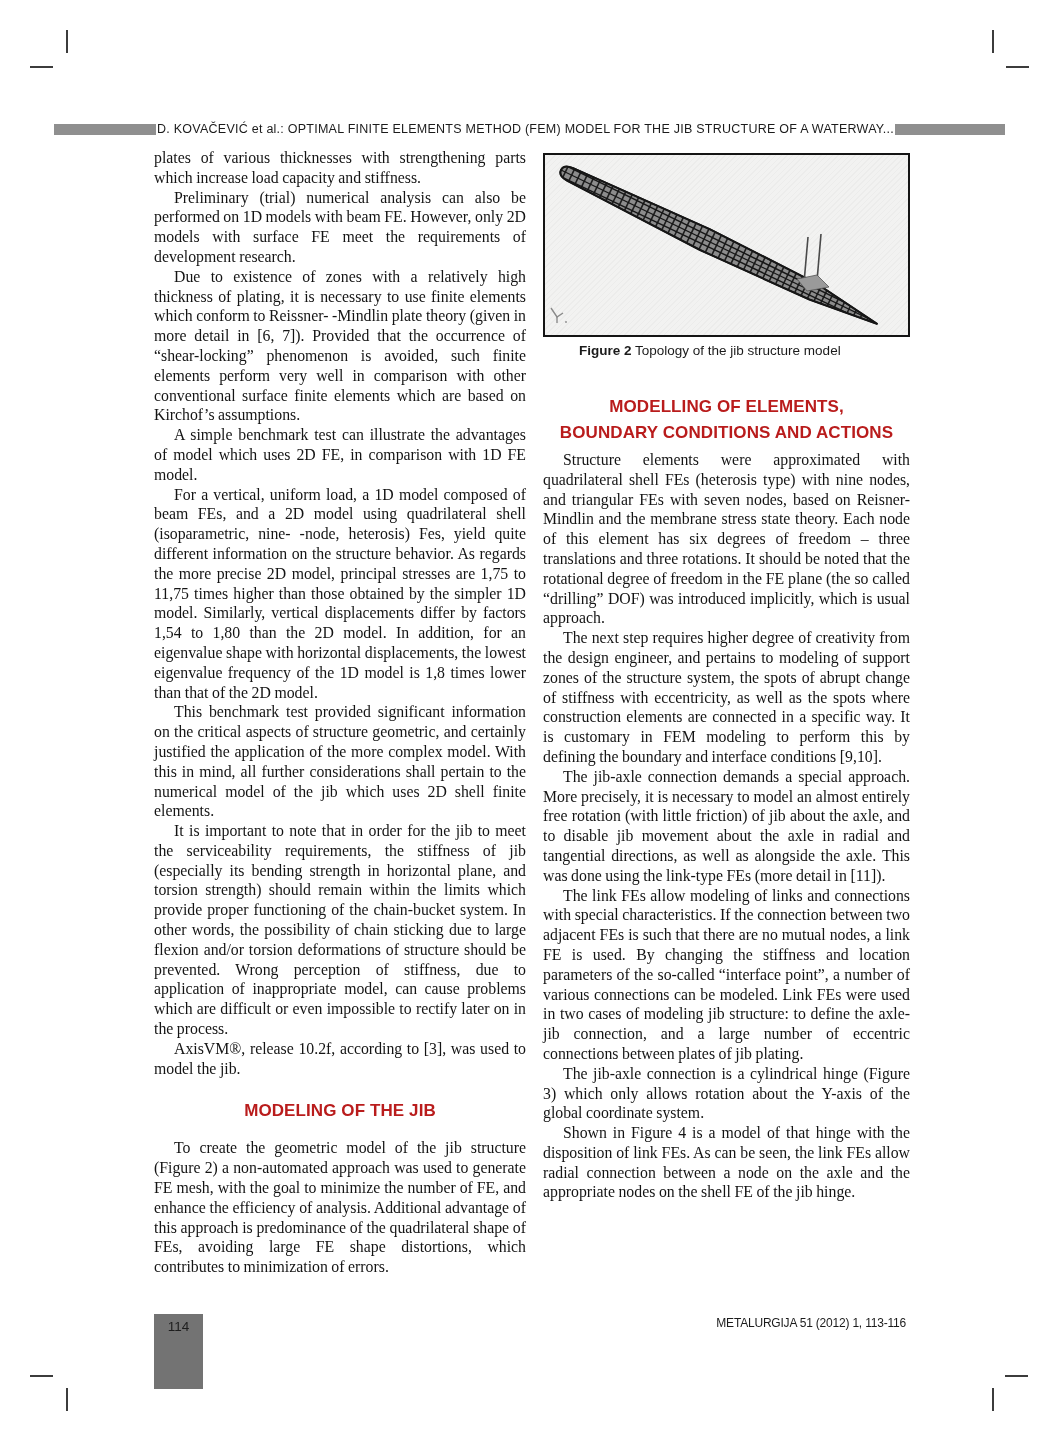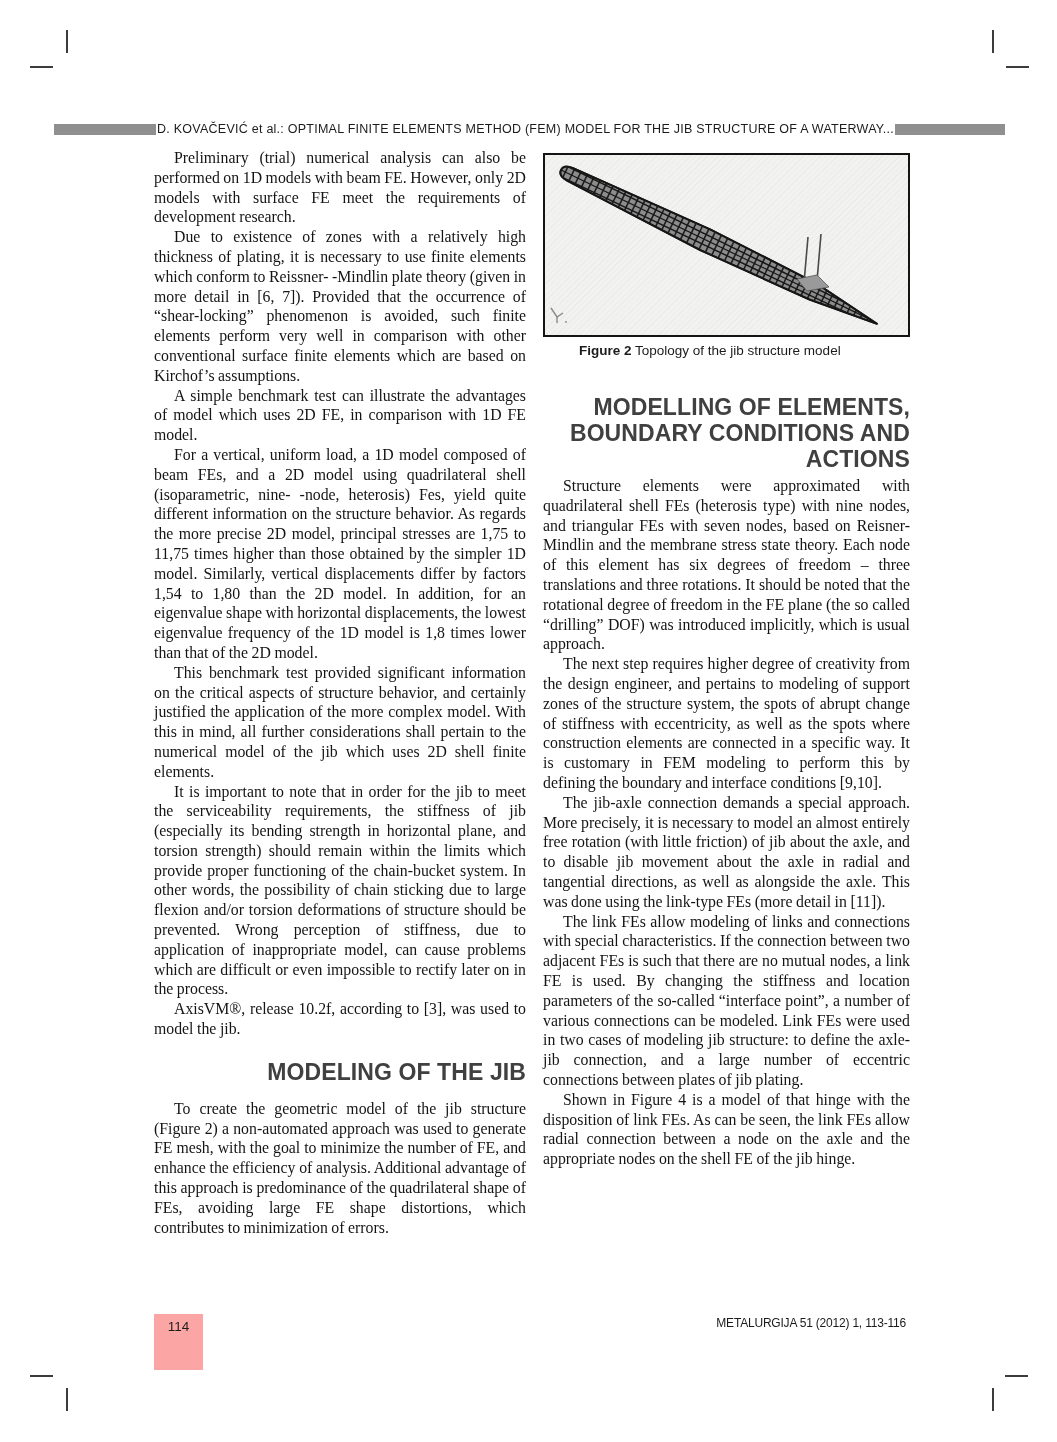--- a/index.html
+++ b/index.html
@@ -45,25 +45,25 @@
     line-height: 19.8px;
     text-indent: 20px;
     word-spacing: -0.4px;
     hyphens: auto;
     -webkit-hyphens: auto;
   }
   p.body-par.no-indent { text-indent: 0; }
   h2.section-heading {
     font-family: "Liberation Sans", sans-serif;
     font-weight: 700;
-    font-size: 23px;
+    font-size: 17px;
     line-height: 26px;
     letter-spacing: 0.1px;
-    color: #404040;
-    text-align: right;
+    color: #b91c1c;
+    text-align: center;
   }
   .col-left h2.section-heading { margin: 20px 0 14px 0; }
   .col-right h2.section-heading { margin: 35px 0 4px 0; }
   
   .figure-box {
     width: 367px; height: 184px;
     border: 2px solid #141414;
     background:
       repeating-linear-gradient(135deg, #f2f2f1 0px, #f2f2f1 3px, #ececeb 3px, #ececeb 4px);
   }
@@ -74,22 +74,22 @@
     font-size: 13.5px;
     line-height: 17px;
     color: #1b1b1b;
     text-align: left;
   }
   .figure-caption b { font-weight: 700; margin-left: 36px; }
   
   .pagenum-box {
     position: absolute;
     left: 154px; top: 1314px;
-    width: 49px; height: 56px;
-    background: #fca5a5;
+    width: 49px; height: 75px;
+    background: #737373;
     text-align: center;
   }
   .pagenum-box .num {
     display: inline-block;
     margin-top: 5px;
     font-family: "Liberation Sans", sans-serif;
     font-size: 13.5px;
     color: #1e1e1e;
   }
   .journal-ref {
@@ -115,25 +115,26 @@
   <div class="mark h" style="left:1005px;top:1375px;"></div>
   <div class="mark v" style="left:992px; top:1388px;"></div>
 
   <div class="runhead">
     <div class="bar left"></div>
     <div class="title">D. KOVAČEVIĆ et al.: OPTIMAL FINITE ELEMENTS METHOD (FEM) MODEL FOR THE JIB STRUCTURE OF A WATERWAY...</div>
     <div class="bar right"></div>
   </div>
 
   <div class="col col-left">
+    <p class="body-par no-indent">plates of various thicknesses with strengthening parts which increase load capacity and stiffness.</p>
     <p class="body-par">Preliminary (trial) numerical analysis can also be performed on 1D models with beam FE. However, only 2D models with surface FE meet the requirements of development research.</p>
     <p class="body-par">Due to existence of zones with a relatively high thickness of plating, it is necessary to use finite elements which conform to Reissner- -Mindlin plate theory (given in more detail in [6, 7]). Provided that the occurrence of “shear-locking” phenomenon is avoided, such finite elements perform very well in comparison with other conventional surface finite elements which are based on Kirchof’s assumptions.</p>
     <p class="body-par">A simple benchmark test can illustrate the advantages of model which uses 2D FE, in comparison with 1D FE model.</p>
     <p class="body-par">For a vertical, uniform load, a 1D model composed of beam FEs, and a 2D model using quadrilateral shell (isoparametric, nine- -node, heterosis) Fes, yield quite different information on the structure behavior. As regards the more precise 2D model, principal stresses are 1,75 to 11,75 times higher than those obtained by the simpler 1D model. Similarly, vertical displacements differ by factors 1,54 to 1,80 than the 2D model. In addition, for an eigenvalue shape with horizontal displacements, the lowest eigenvalue frequency of the 1D model is 1,8 times lower than that of the 2D model.</p>
-    <p class="body-par">This benchmark test provided significant information on the critical aspects of structure behavior, and certainly justified the application of the more complex model. With this in mind, all further considerations shall pertain to the numerical model of the jib which uses 2D shell finite elements.</p>
+    <p class="body-par">This benchmark test provided significant information on the critical aspects of structure geometric, and certainly justified the application of the more complex model. With this in mind, all further considerations shall pertain to the numerical model of the jib which uses 2D shell finite elements.</p>
     <p class="body-par">It is important to note that in order for the jib to meet the serviceability requirements, the stiffness of jib (especially its bending strength in horizontal plane, and torsion strength) should remain within the limits which provide proper functioning of the chain-bucket system. In other words, the possibility of chain sticking due to large flexion and/or torsion deformations of structure should be prevented. Wrong perception of stiffness, due to application of inappropriate model, can cause problems which are difficult or even impossible to rectify later on in the process.</p>
     <p class="body-par">AxisVM®, release 10.2f, according to [3], was used to model the jib.</p>
     <h2 class="section-heading">
       <span>MODELING OF THE JIB</span><br>
     </h2>
     <p class="body-par">To create the geometric model of the jib structure (Figure 2) a non-automated approach was used to generate FE mesh, with the goal to minimize the number of FE, and enhance the efficiency of analysis. Additional advantage of this approach is predominance of the quadrilateral shape of FEs, avoiding large FE shape distortions, which contributes to minimization of errors.</p>
   </div>
 
   <div class="col col-right">
 
@@ -176,20 +177,21 @@
 
     <h2 class="section-heading">
       <span>MODELLING OF ELEMENTS,</span><br>
       <span>BOUNDARY CONDITIONS AND ACTIONS</span>
     </h2>
 
     <p class="body-par">Structure elements were approximated with quadrilateral shell FEs (heterosis type) with nine nodes, and triangular FEs with seven nodes, based on Reisner-Mindlin and the membrane stress state theory. Each node of this element has six degrees of freedom – three translations and three rotations. It should be noted that the rotational degree of freedom in the FE plane (the so called “drilling” DOF) was introduced implicitly, which is usual approach.</p>
     <p class="body-par">The next step requires higher degree of creativity from the design engineer, and pertains to modeling of support zones of the structure system, the spots of abrupt change of stiffness with eccentricity, as well as the spots where construction elements are connected in a specific way. It is customary in FEM modeling to perform this by defining the boundary and interface conditions [9,10].</p>
     <p class="body-par">The jib-axle connection demands a special approach. More precisely, it is necessary to model an almost entirely free rotation (with little friction) of jib about the axle, and to disable jib movement about the axle in radial and tangential directions, as well as alongside the axle. This was done using the link-type FEs (more detail in [11]).</p>
     <p class="body-par">The link FEs allow modeling of links and connections with special characteristics. If the connection between two adjacent FEs is such that there are no mutual nodes, a link FE is used. By changing the stiffness and location parameters of the so-called “interface point”, a number of various connections can be modeled. Link FEs were used in two cases of modeling jib structure: to define the axle-jib connection, and a large number of eccentric connections between plates of jib plating.</p>
+    <p class="body-par">The jib-axle connection is a cylindrical hinge (Figure 3) which only allows rotation about the Y-axis of the global coordinate system.</p>
     <p class="body-par">Shown in Figure 4 is a model of that hinge with the disposition of link FEs. As can be seen, the link FEs allow radial connection between a node on the axle and the appropriate nodes on the shell FE of the jib hinge.</p>
   </div>
 
   <div class="pagenum-box">
     <span class="num">114</span>
   </div>
   <div class="journal-ref">METALURGIJA 51 (2012) 1, 113-116</div>
 
 </div>
 

